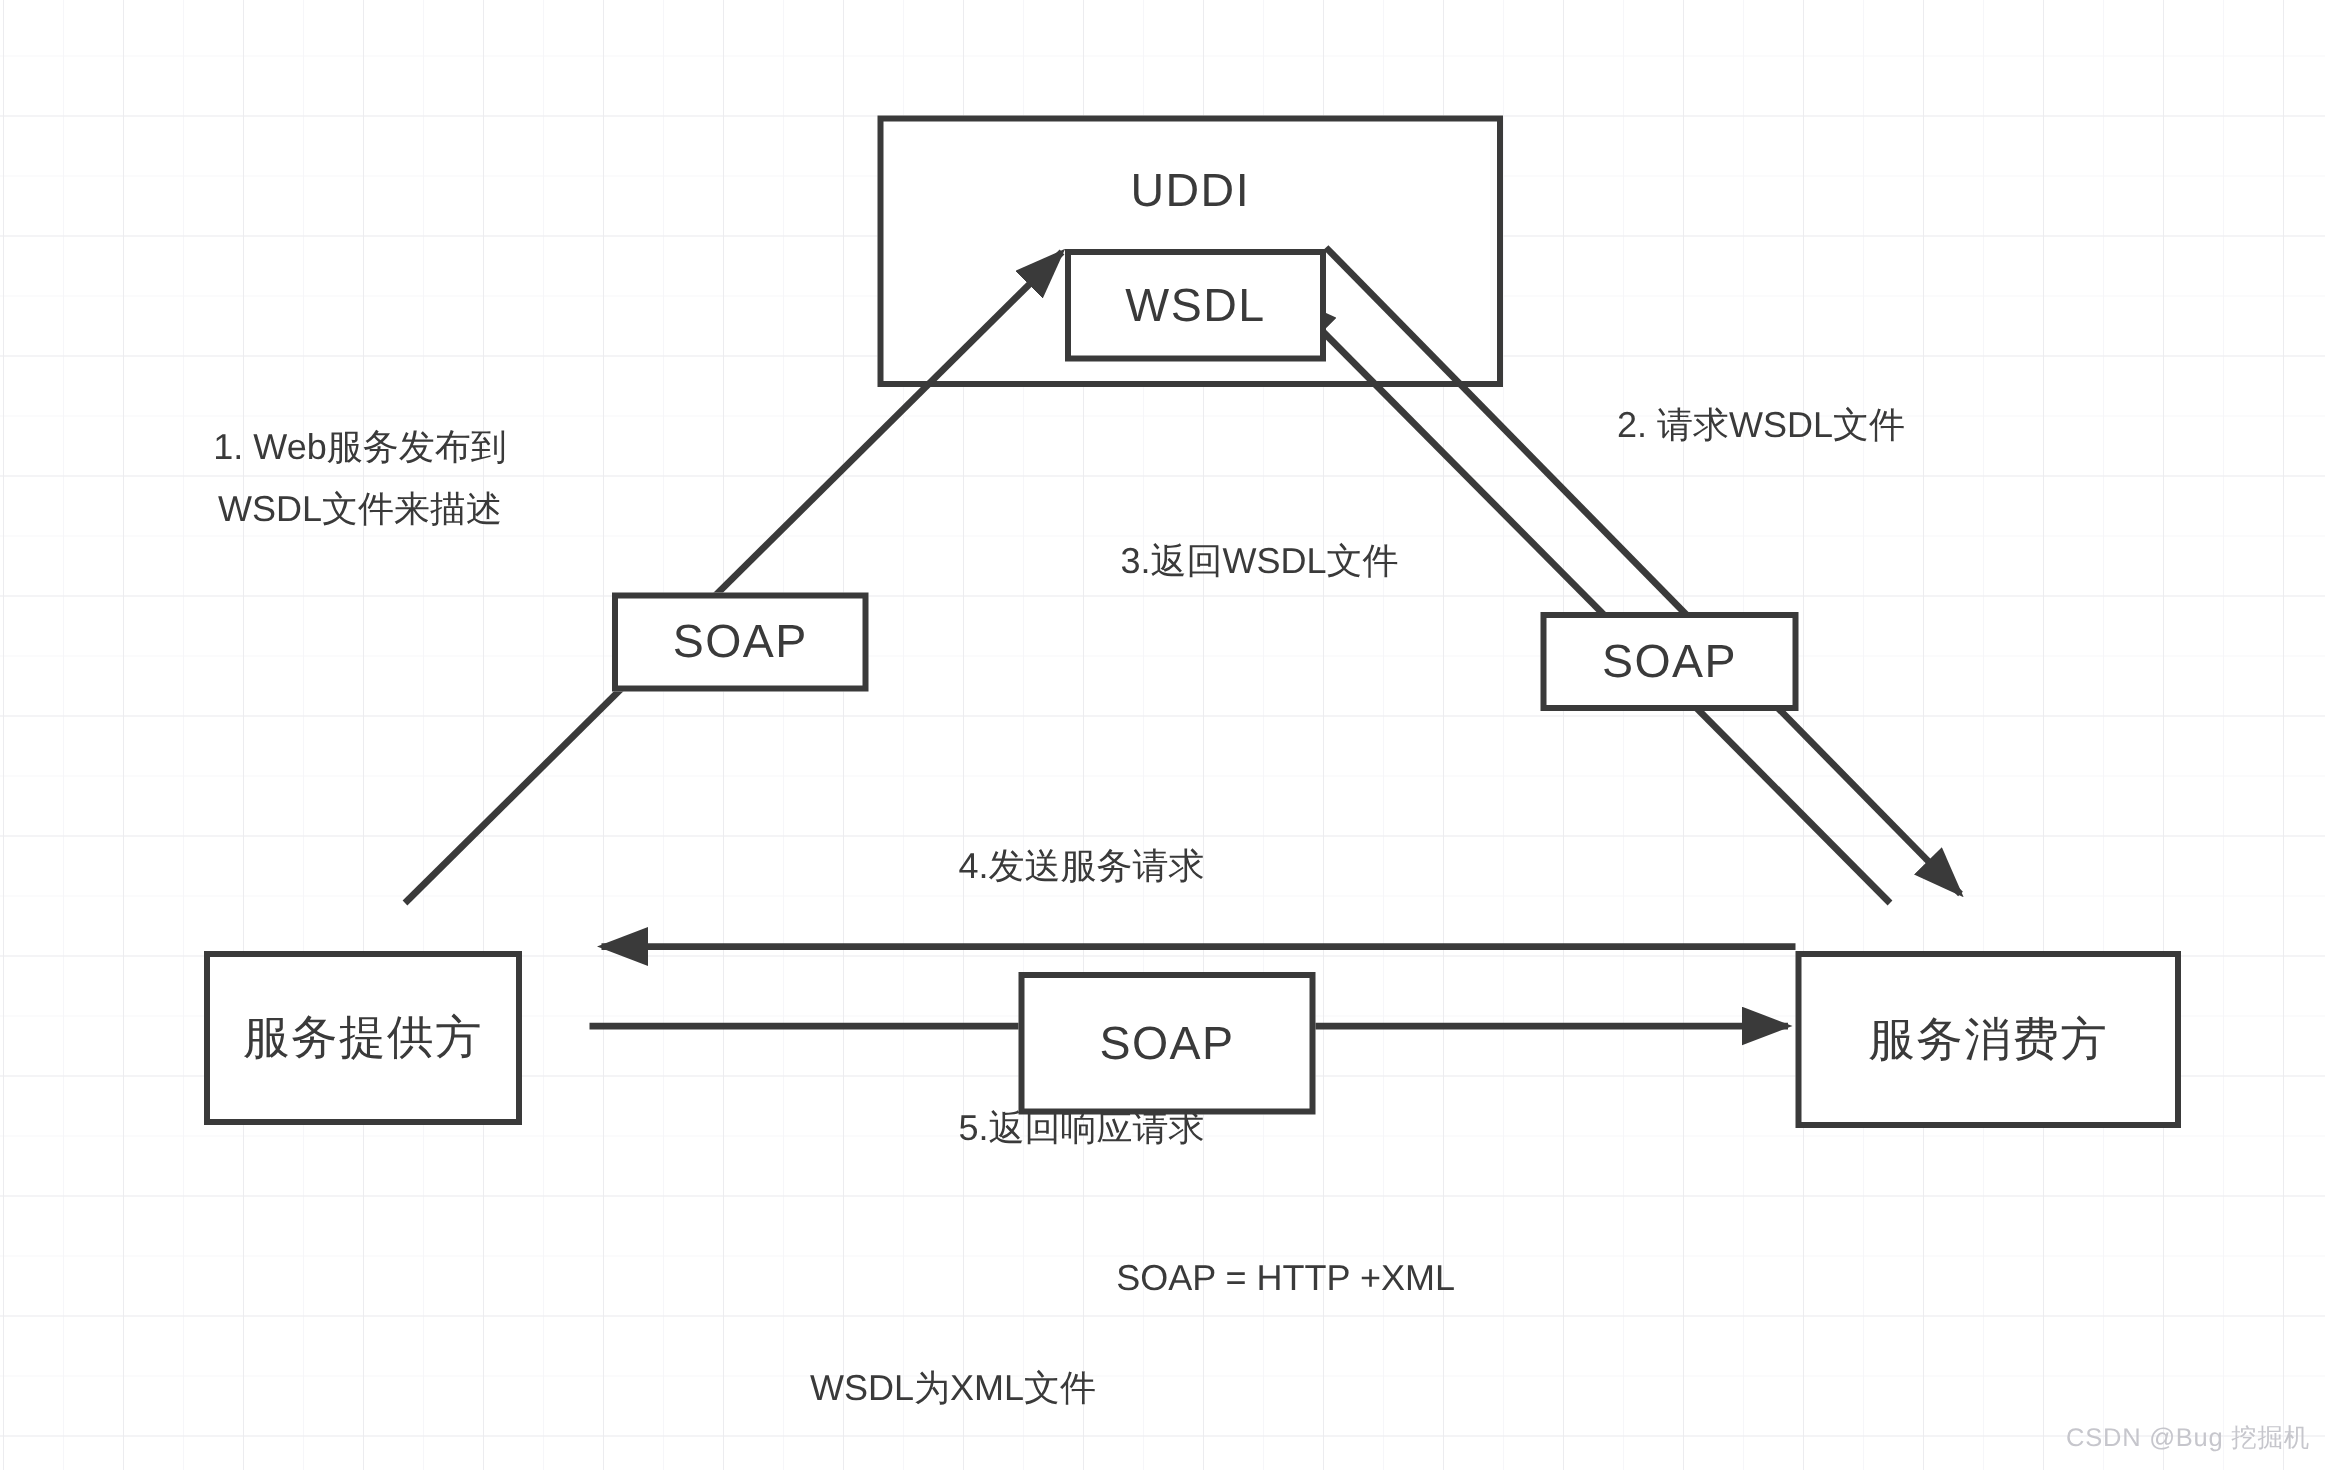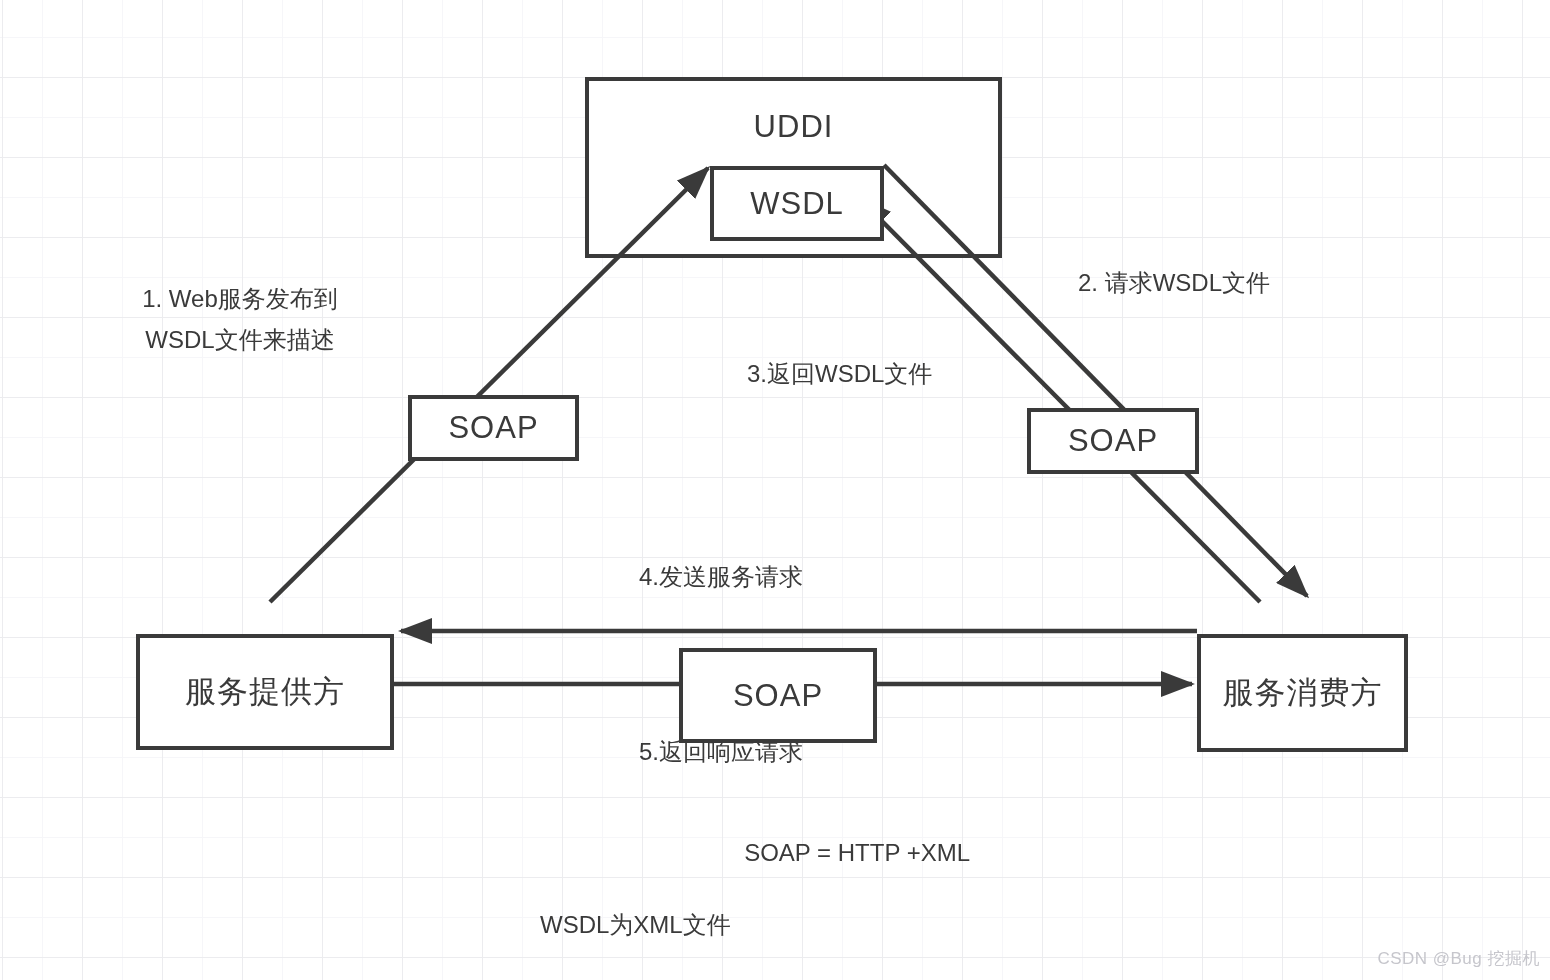--- a/index.html
+++ b/index.html
@@ -38,22 +38,22 @@
   .box.uddi{
     left:585px;top:45px;width:417px;height:181px;
     align-items:flex-start;
     padding-top:28px;
     z-index:1;
   }
   .box.wsdl{left:710px;top:134px;width:174px;height:75px;}
   .box.soap-left{left:408px;top:363px;width:171px;height:66px;}
   .box.soap-right{left:1027px;top:376px;width:172px;height:66px;}
   .box.soap-center{left:679px;top:616px;width:198px;height:95px;}
-  .box.provider{left:136px;top:602px;width:258px;height:116px;}
-  .box.consumer{left:1197px;top:602px;width:211px;height:118px;text-align:center;}
+  .box.provider{left:136px;top:602px;width:212px;height:116px;}
+  .box.consumer{left:1197px;top:602px;width:257px;height:118px;text-align:center;}
   svg.wires{
     position:absolute;left:0;top:0;z-index:2;
   }
   svg.wires line{stroke:#3a3a3a;stroke-width:4.5px;}
   .note{
     position:absolute;
     font-size:24px;
     color:#3a3a3a;
     z-index:4;
     white-space:nowrap;

